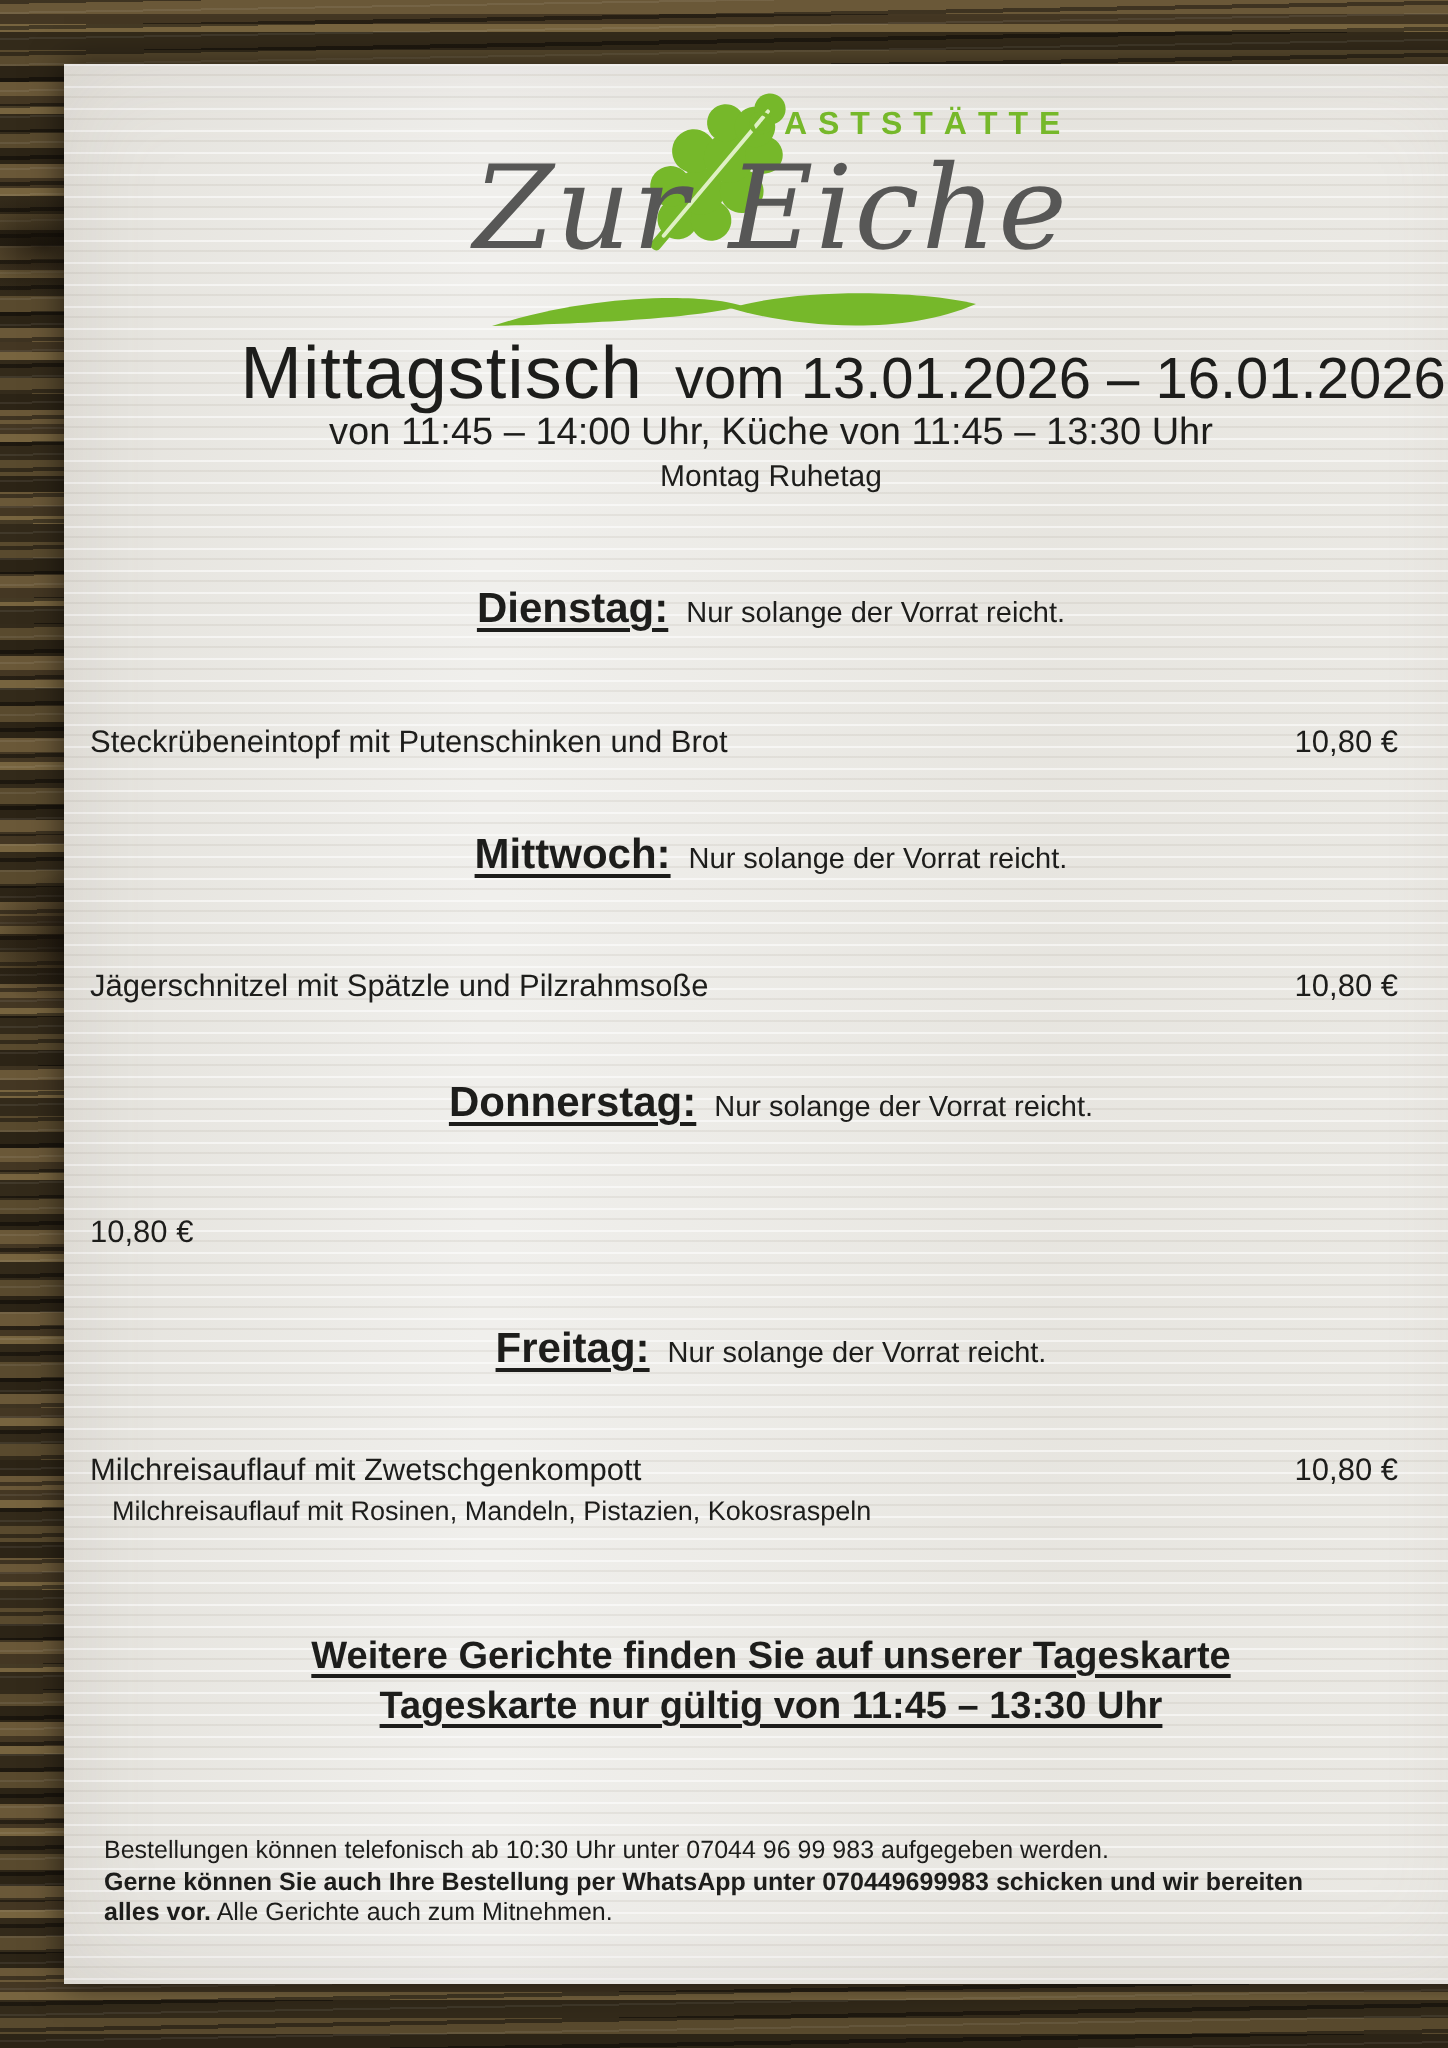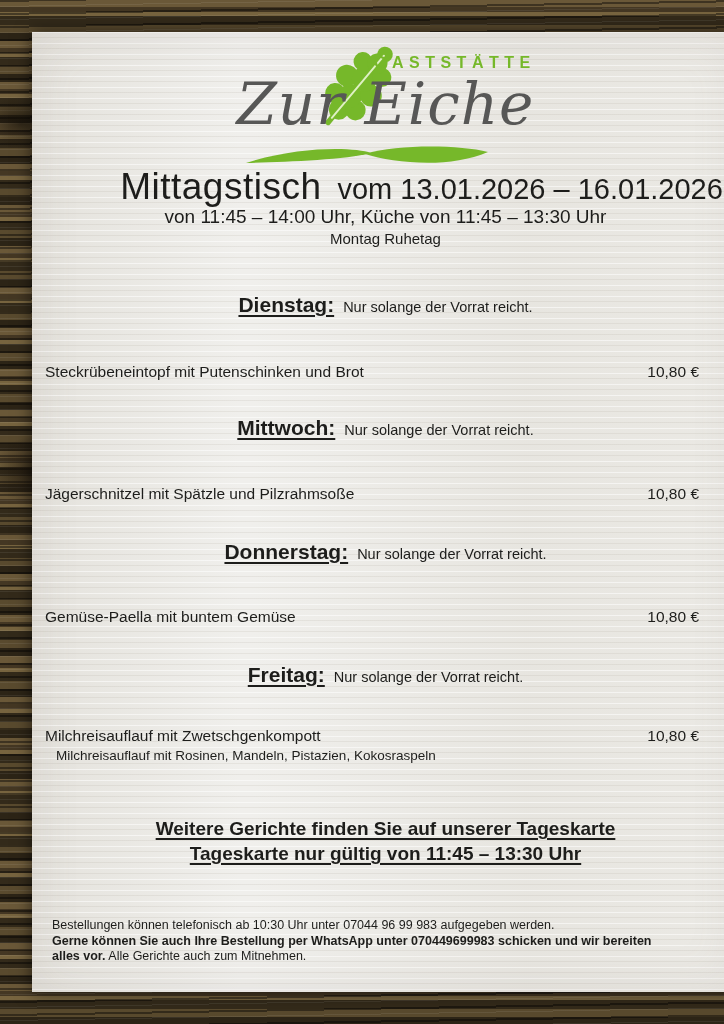--- a/index.html
+++ b/index.html
@@ -99,21 +99,20 @@
   <div class="abs dish-row" style="top:453px">
     <span>Jägerschnitzel mit Spätzle und Pilzrahmsoße</span>
     <span>10,80 €</span>
   </div>
 
   <div class="abs center day-heading" style="top:508px">
     <span class="day-label">Donnerstag:</span>
     <span class="day-note">Nur solange der Vorrat reicht.</span>
   </div>
   <div class="abs dish-row" style="top:576px">
-    <span>Gemüse-Paella mit buntem Gemüse</span>
     <span>10,80 €</span>
   </div>
 
   <div class="abs center day-heading" style="top:631px">
     <span class="day-label">Freitag:</span>
     <span class="day-note">Nur solange der Vorrat reicht.</span>
   </div>
   <div class="abs dish-row" style="top:695px">
     <span>Milchreisauflauf mit Zwetschgenkompott</span>
     <span>10,80 €</span>

